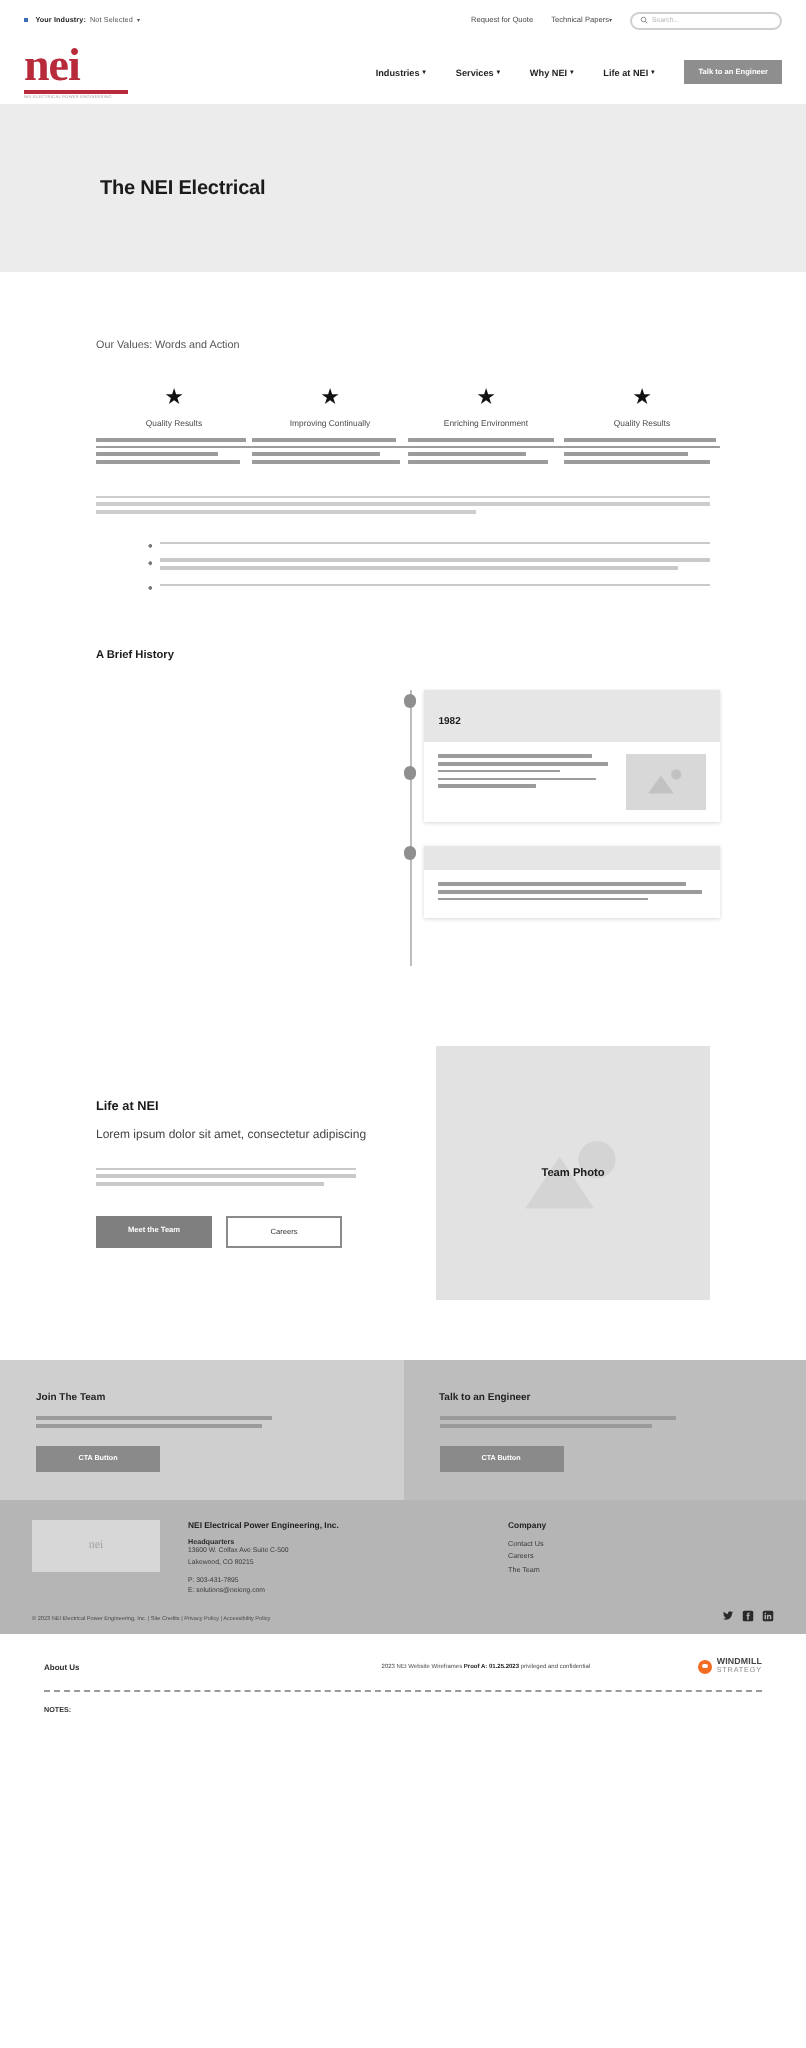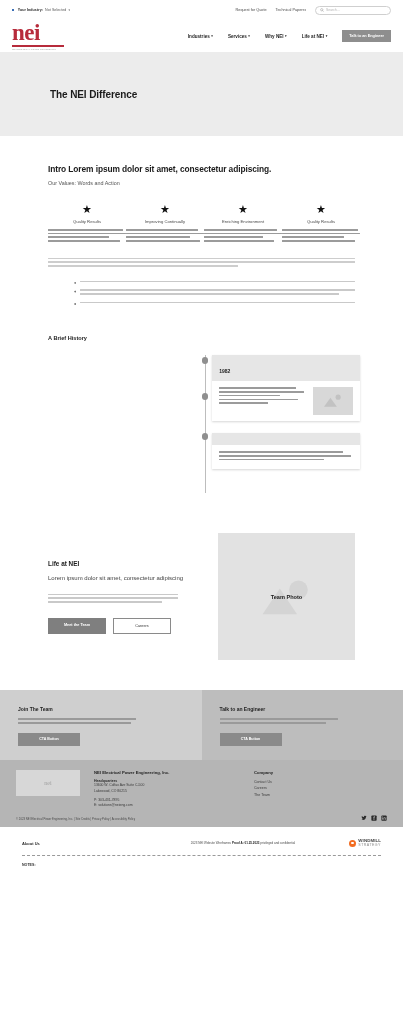--- a/index.html
+++ b/index.html
@@ -197,25 +197,24 @@
       </span>
       <span class="nav-item">
         <span>Life at NEI</span>
         <span class="nav-caret">▾</span>
       </span>
       <button class="btn-engineer">Talk to an Engineer</button>
     </nav>
   </div>
 
   <div class="hero">
-    <h1>The NEI Difference</h1>
+    <h1>The NEI Electrical</h1>
   </div>
 
   <div class="section intro">
-    <h2>Intro Lorem ipsum dolor sit amet, consectetur adipiscing.</h2>
     <p class="sub">Our Values: Words and Action</p>
 
     <div class="values">
       <div class="value-col">
         <div class="star">★</div>
         <div class="value-label">Quality Results</div>
         <div class="bars">
           <div class="bar" style="width:96%"></div>
             <div class="bar" style="width:100%"></div>
           <div class="bar" style="width:78%"></div>

